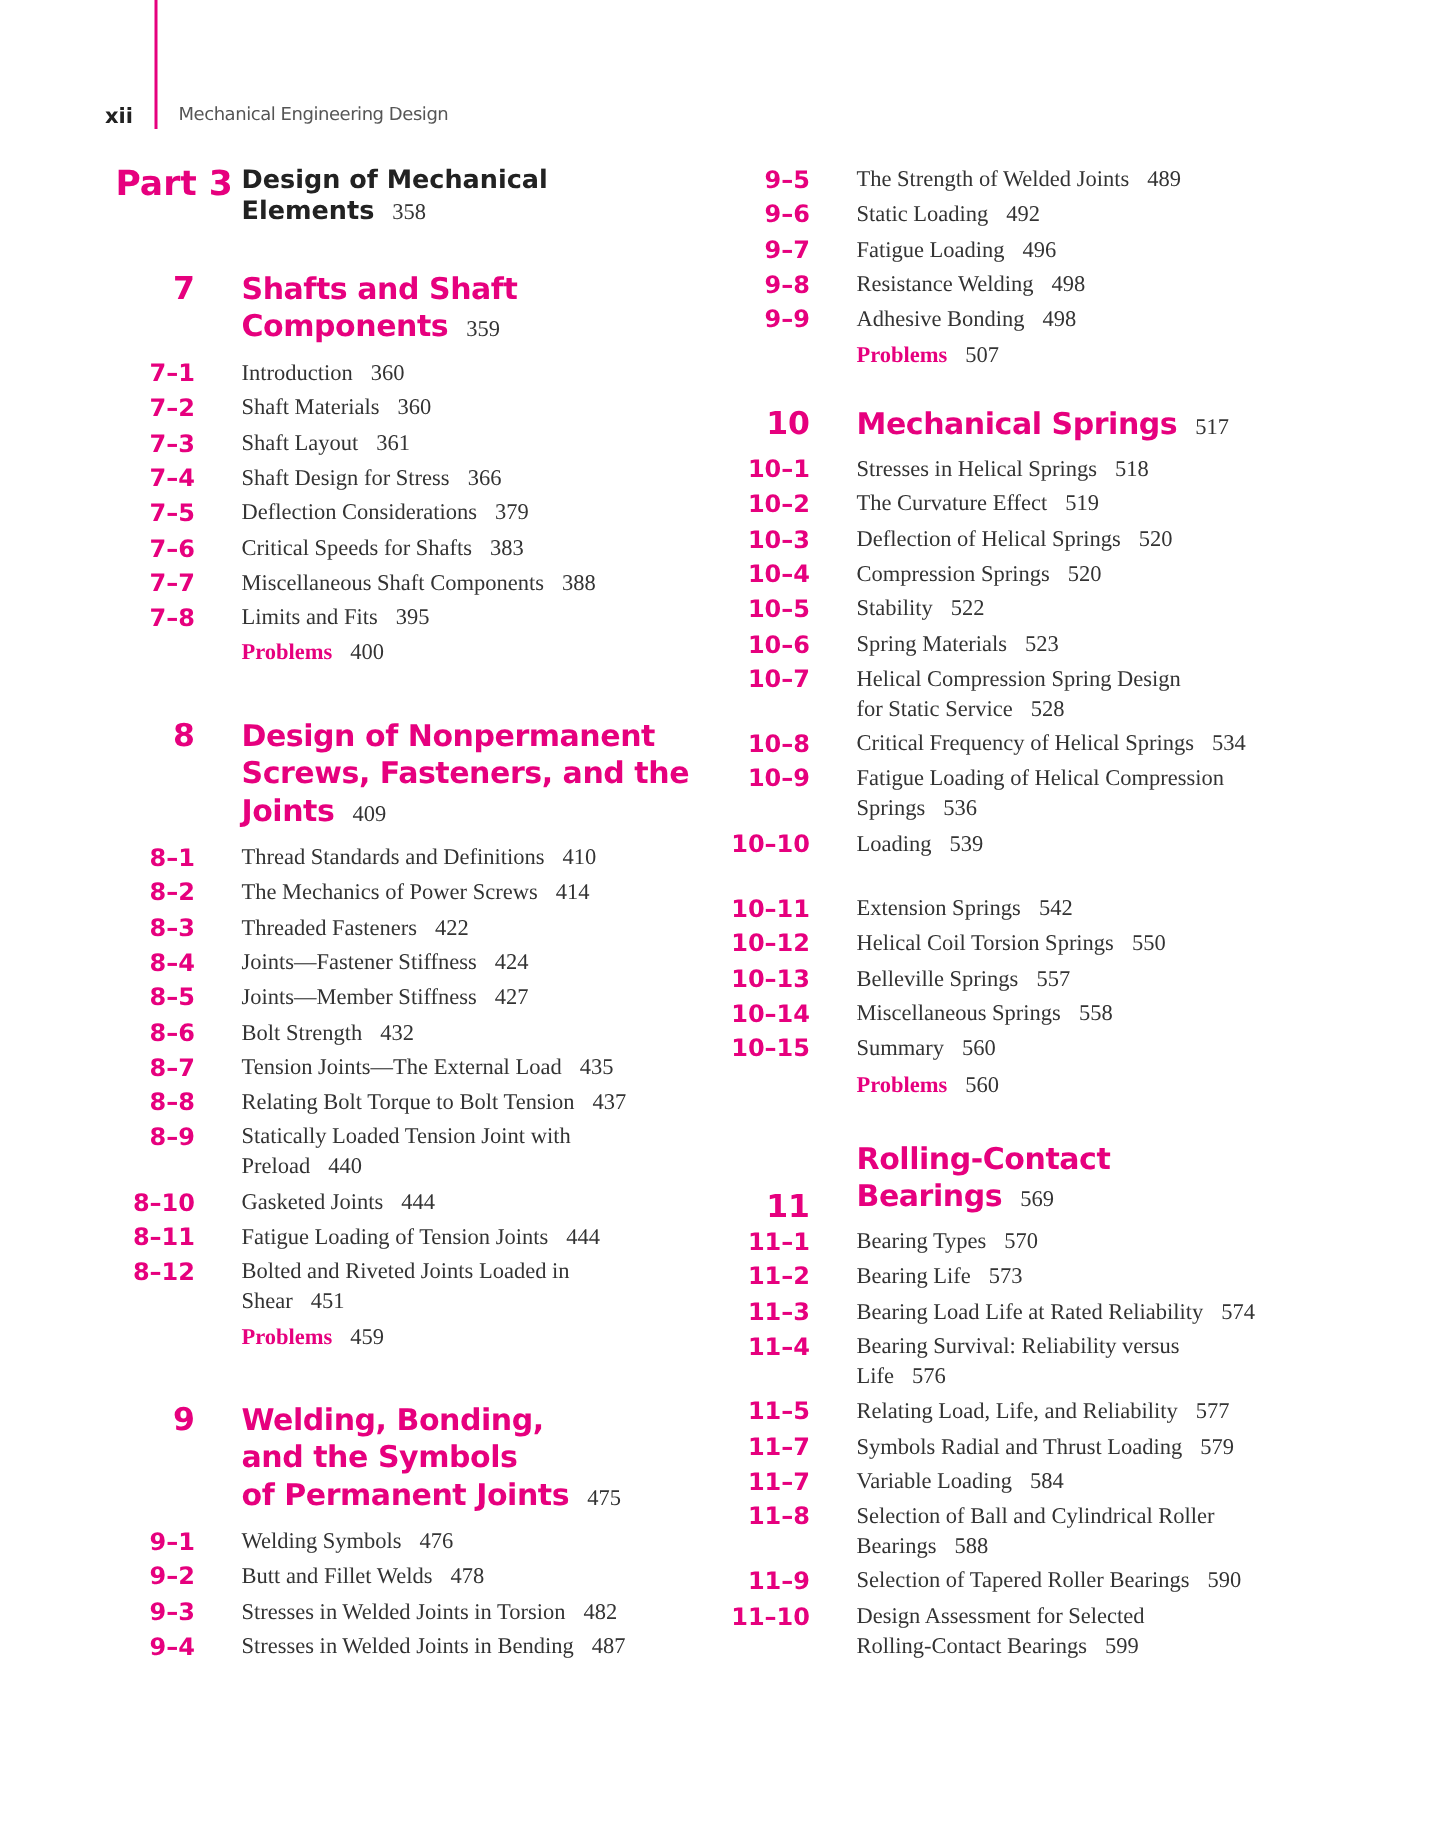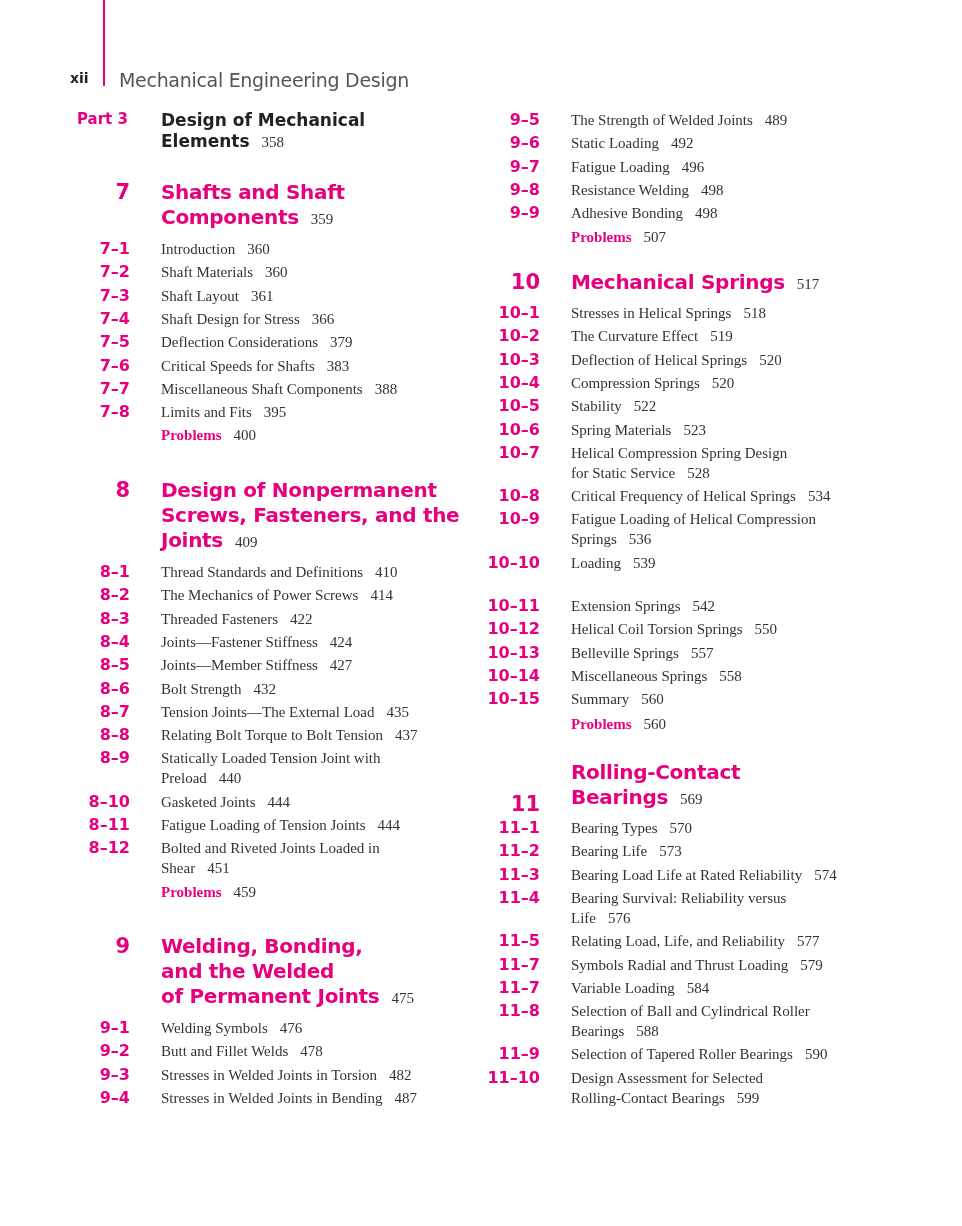--- a/index.html
+++ b/index.html
@@ -1,24 +1,24 @@
 <!DOCTYPE html>
 <html><head>
   <meta charset="utf-8">
   <style>
     html, body { margin: 0; padding: 0; background: #ffffff; }
     body { width: 962px; height: 1226px; position: relative; overflow: hidden; }
     .rule { position: absolute; left: 103px; top: 0; width: 2px; height: 86px; background: #e6007e; }
     .folio { position: absolute; left: 70px; top: 70px; font-family: "DejaVu Sans", sans-serif; font-weight: bold; font-size: 14px; color: #222; }
-    .running { position: absolute; left: 119px; top: 69px; font-family: "DejaVu Sans", sans-serif; font-size: 19px; color: #555; letter-spacing: -0.3px; }
+    .running { position: absolute; left: 119px; top: 69px; font-family: "DejaVu Sans", sans-serif; font-size: 12px; color: #555; letter-spacing: -0.3px; }
     .abs { position: absolute; }
     .num { font-family: "DejaVu Sans", sans-serif; font-weight: bold; color: #e6007e; text-align: right; white-space: nowrap; }
     .sec-num { font-size: 16px; width: 60px; }
     .ch-num { font-size: 21px; width: 60px; }
-    .part-num { font-size: 15px; }
+    .part-num { font-size: 23px; }
     .txt { font-family: "Liberation Serif", serif; font-size: 15px; color: #333; white-space: nowrap; line-height: 20px; }
     .pg { margin-left: 12px; }
     .ch-title { font-family: "DejaVu Sans", sans-serif; font-weight: bold; color: #e6007e; font-size: 20px; line-height: 25px; white-space: nowrap; letter-spacing: -0.3px; }
     .ch-title .pg { font-family: "Liberation Serif", serif; font-weight: normal; color: #333; font-size: 15px; letter-spacing: 0; }
     .part-title { font-family: "DejaVu Sans", sans-serif; font-weight: bold; color: #222; font-size: 17px; line-height: 21px; white-space: nowrap; }
     .part-title .pg { font-family: "Liberation Serif", serif; font-weight: normal; color: #333; font-size: 15px; }
     .problems { font-family: "Liberation Serif", serif; font-weight: bold; color: #e6007e; font-size: 15px; }
   </style>
 </head>
 <body>
@@ -88,21 +88,21 @@
     <div class="txt abs" style="left: 161px; top: 815px;"><span>Fatigue Loading of Tension Joints</span><span class="pg">444</span></div>
     <div class="num sec-num abs" style="left: 70px; top: 838.3px;">8–12</div>
     <div class="txt abs" style="left: 161px; top: 838.3px;">
       <div>Bolted and Riveted Joints Loaded in</div>
       <div><span>Shear</span><span class="pg">451</span></div>
     </div>
     <div class="txt abs" style="left: 161px; top: 882px;"><span class="problems">Problems</span><span class="pg">459</span></div>
     <div class="num ch-num abs" style="left: 70px; top: 934px;">9</div>
     <div class="ch-title abs" style="left: 161px; top: 934px;">
       <div><span>Welding, Bonding,</span></div>
-      <div><span>and the Welded</span></div>
+      <div><span>and the Symbols</span></div>
       <div><span>of Permanent Joints</span><span class="pg">475</span></div>
     </div>
     <div class="num sec-num abs" style="left: 70px; top: 1018px;">9–1</div>
     <div class="txt abs" style="left: 161px; top: 1018px;"><span>Welding Symbols</span><span class="pg">476</span></div>
     <div class="num sec-num abs" style="left: 70px; top: 1041.3px;">9–2</div>
     <div class="txt abs" style="left: 161px; top: 1041.3px;"><span>Butt and Fillet Welds</span><span class="pg">478</span></div>
     <div class="num sec-num abs" style="left: 70px; top: 1064.6px;">9–3</div>
     <div class="txt abs" style="left: 161px; top: 1064.6px;"><span>Stresses in Welded Joints in Torsion</span><span class="pg">482</span></div>
     <div class="num sec-num abs" style="left: 70px; top: 1087.9px;">9–4</div>
     <div class="txt abs" style="left: 161px; top: 1087.9px;"><span>Stresses in Welded Joints in Bending</span><span class="pg">487</span></div>

